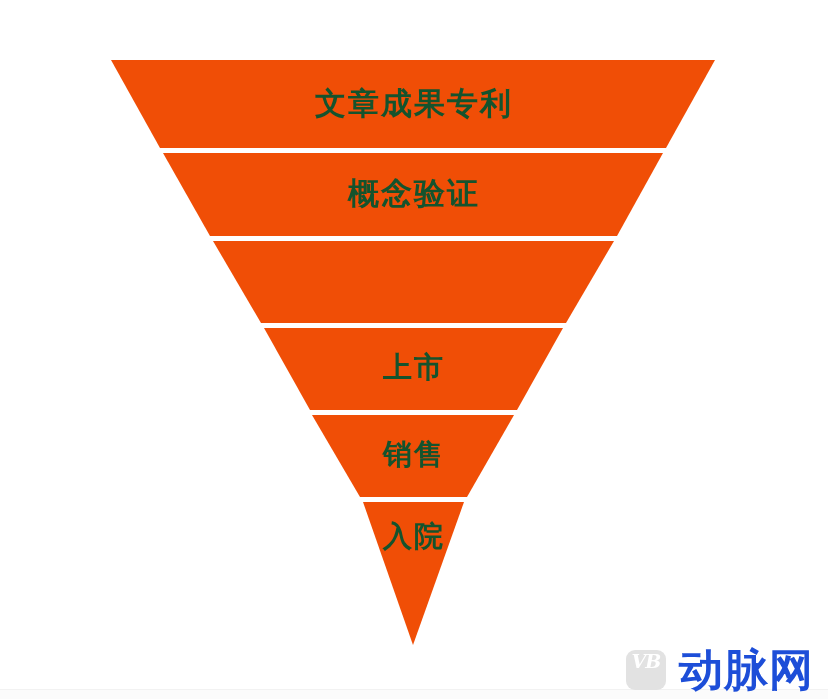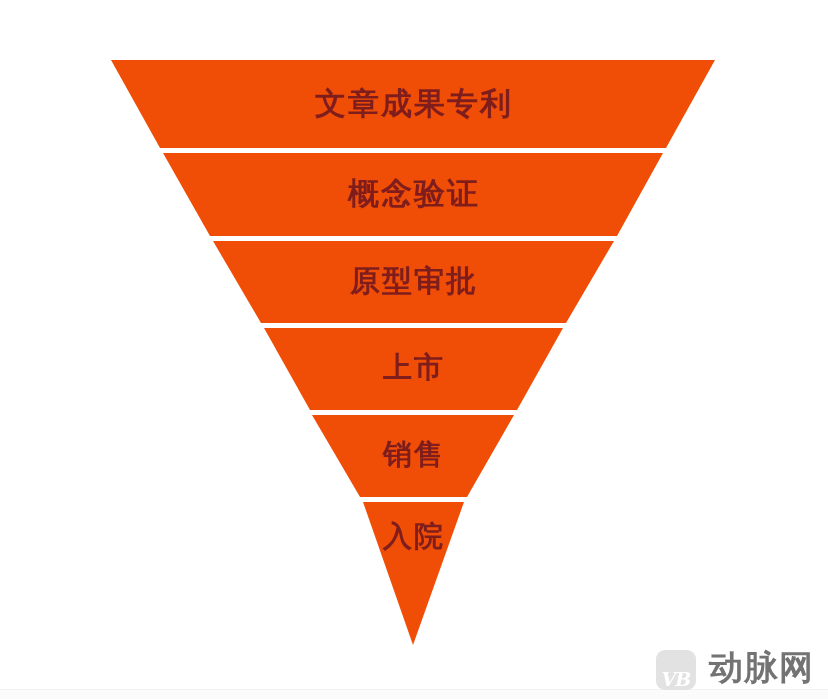--- a/index.html
+++ b/index.html
@@ -32,21 +32,21 @@
     width: 828px;
     height: 699px;
     display: block;
   }
 
   .band-label {
     position: absolute;
     left: 0;
     width: 828px;
     text-align: center;
-    color: #7f1d1d;
+    color: #14532d;
     font-weight: bold;
     letter-spacing: 2px;
     line-height: 1;
     white-space: nowrap;
     pointer-events: none;
     font-family: "DejaVu Sans", "Liberation Sans", sans-serif;
   }
 
   .lbl-1 { top: 88px;  font-size: 31px; }
   .lbl-2 { top: 178px; font-size: 31px; }
@@ -76,60 +76,59 @@
     align-items: center;
     gap: 13px;
     opacity: 1;
   }
   .wm-logo {
     width: 40px;
     height: 40px;
     border-radius: 9px;
     background: #e2e2e2;
     display: flex;
-    align-items: flex-end;
+    align-items: flex-start;
     justify-content: center;
     flex: 0 0 auto;
   }
   .wm-logo span {
     color: #ffffff;
     font-size: 19px;
     font-weight: bold;
     letter-spacing: -1px;
     font-style: italic;
     font-family: "DejaVu Serif", "Liberation Serif", serif;
   }
   .wm-text {
-    color: #737373;
-    font-size: 34px;
+    color: #1d4ed8;
+    font-size: 44px;
     font-weight: bold;
     letter-spacing: 1px;
     line-height: 1;
-    font-family: Liberation Mono, monospace;
+    font-family: Liberation Sans, sans-serif;
   }
 </style>
 </head>
 <body>
 
 <div class="canvas">
 
   <svg class="funnel-svg" viewBox="0 0 828 699" aria-hidden="true">
     <g>
       <polygon fill="#F04E06" points="111,60 715,60 666,148 160,148"></polygon>
       <polygon fill="#F04E06" points="163,153 663,153 617,236 210,236"></polygon>
       <polygon fill="#F04E06" points="213,241 614,241 566,323 261,323"></polygon>
       <polygon fill="#F04E06" points="264,328 563,328 517,410 310,410"></polygon>
       <polygon fill="#F04E06" points="312,415 514,415 467,497 360,497"></polygon>
       <polygon fill="#F04E06" points="363,502 464,502 413,645"></polygon>
     </g>
   </svg>
 
   <div class="band-label lbl-1">文章成果专利</div>
   <div class="band-label lbl-2">概念验证</div>
-  <div class="band-label lbl-3">原型审批</div>
   <div class="band-label lbl-5">销售</div>
   <div class="band-label lbl-4">上市</div>
   <div class="band-label lbl-6">入院</div>
 
   <div class="bottom-strip"></div>
 
   <div class="watermark">
     <div class="wm-logo">
       <span>VB</span>
     </div>

